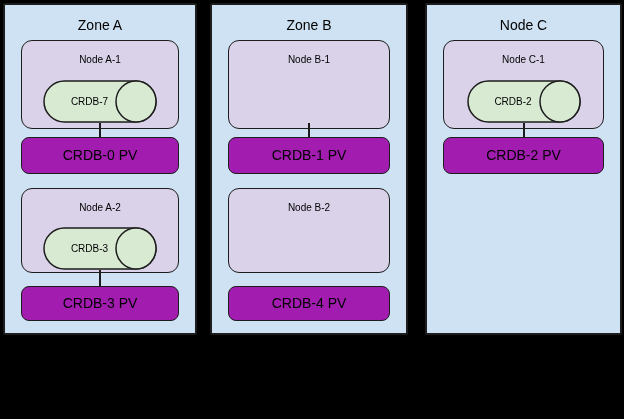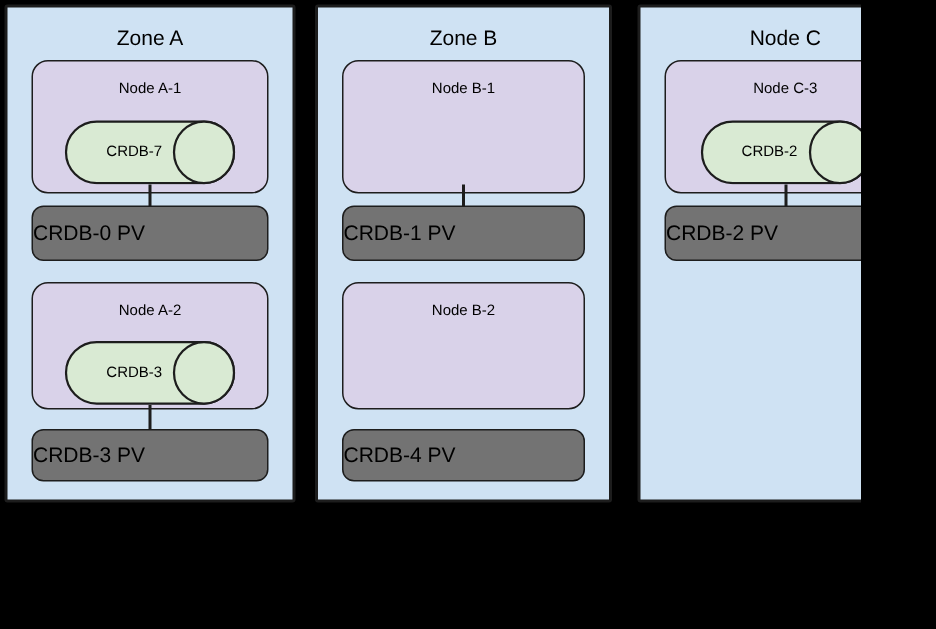--- a/index.html
+++ b/index.html
@@ -1,18 +1,18 @@
 <!DOCTYPE html>
 <html><head>
 <meta charset="utf-8">
 <style>
   html, body { margin: 0; padding: 0; background: #000; }
   .canvas {
     position: relative;
-    width: 574px;
+    width: 624px;
     height: 419px;
     background: #000;
     font-family: "Liberation Sans", sans-serif;
     color: #000;
     overflow: hidden;
   }
   .zone {
     position: absolute;
     top: 3px;
     height: 332px;
@@ -71,24 +71,25 @@
     left: 50%;
     width: 2px;
     margin-left: -1px;
     background: #1d1d1d;
   }
   .conn-1 { top: 118px; height: 15px; }
   .conn-2 { top: 265px; height: 17px; }
   .pv {
     position: absolute;
     left: 16px; right: 16px;
-    background: #737373;
+    background: #a21caf;
     border: 1.5px solid #1d1d1d;
     border-radius: 8px;
     box-sizing: border-box;
+    text-align: center;
     font-size: 14px;
   }
   .pv-1 { top: 132px; height: 37px; line-height: 34px; }
   .pv-2 { top: 281px; height: 35px; line-height: 32px; }
 </style>
 </head>
 <body>
 
 <div class="canvas">
 
@@ -134,21 +135,21 @@
     <div class="node node-2">
       <div class="node-label">Node B-2</div>
     </div>
     <div class="pv pv-2">CRDB-4 PV</div>
   </div>
 
   <div class="zone zone-c">
     <div class="zone-label">Node C</div>
 
     <div class="node node-1">
-      <div class="node-label">Node C-3</div>
+      <div class="node-label">Node C-1</div>
       <div class="cylinder cyl-1">
         <svg viewBox="0 0 114 43">
           <path d="M 21.5 1 L 93 1 A 20 20.5 0 0 1 93 42 L 21.5 42 A 20.5 20.5 0 0 1 21.5 1 Z" fill="#d9ead3" stroke="#1d1d1d" stroke-width="1.5"></path>
           <ellipse cx="93" cy="21.5" rx="20" ry="20.5" fill="#d9ead3" stroke="#1d1d1d" stroke-width="1.5"></ellipse>
         </svg>
         <span class="cyl-label">CRDB-2</span>
       </div>
     </div>
     <div class="connector conn-1"></div>
     <div class="pv pv-1">CRDB-2 PV</div>

